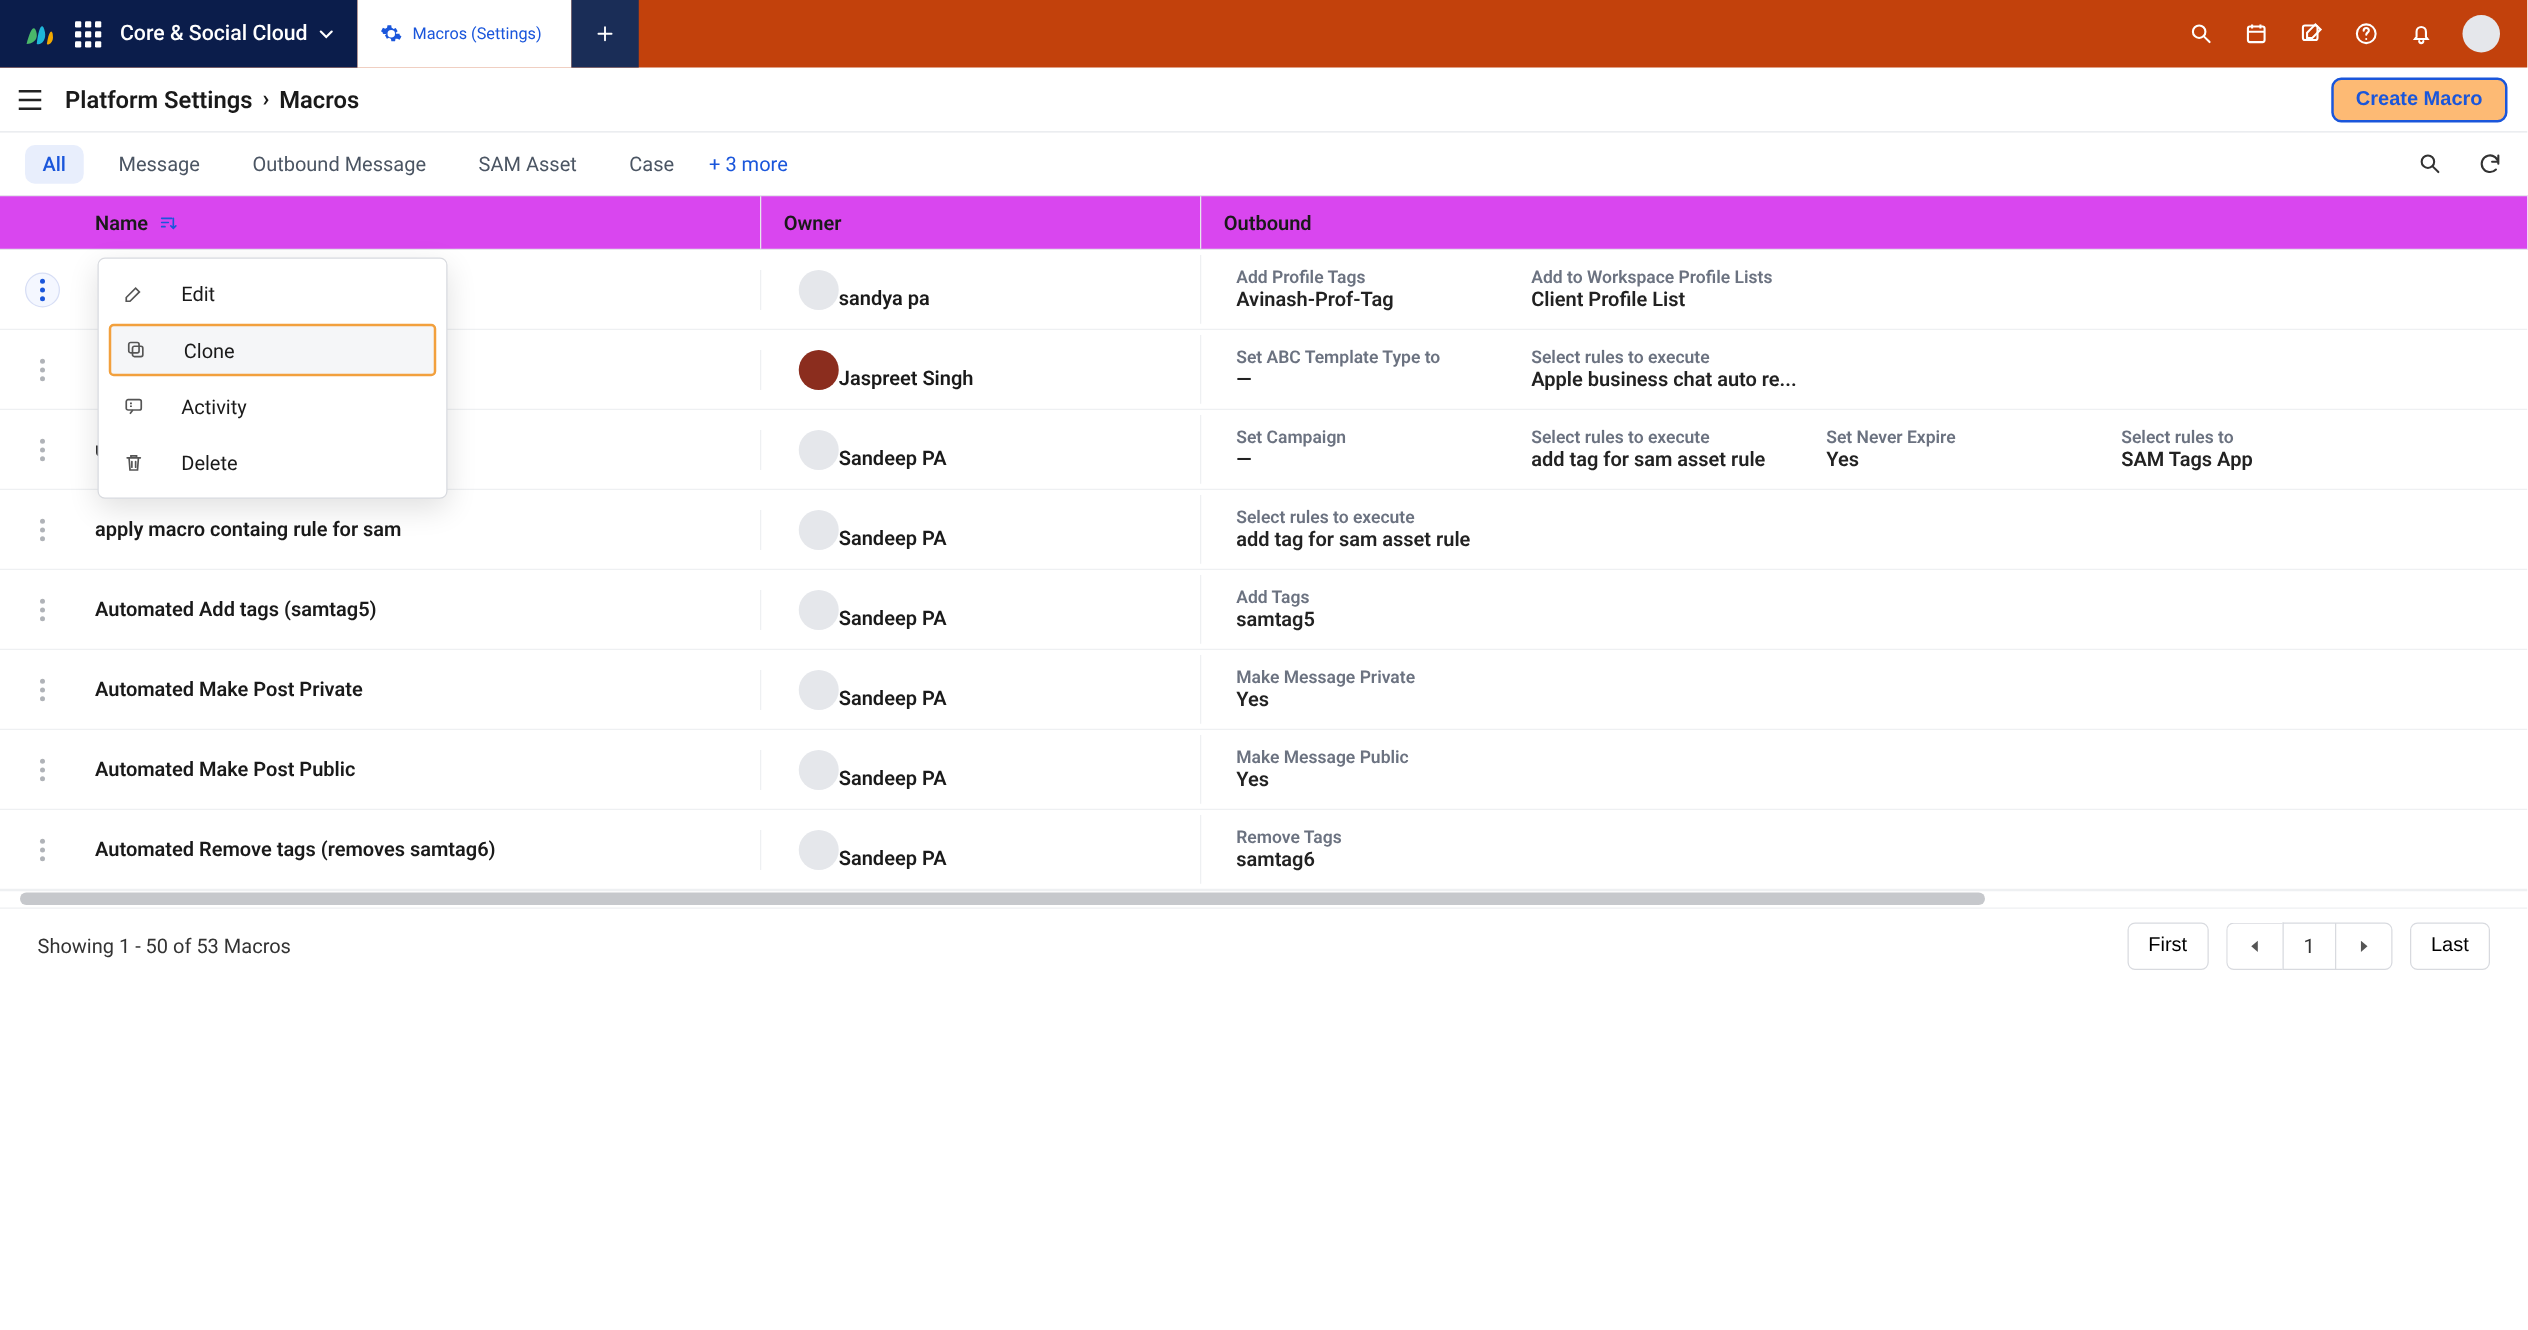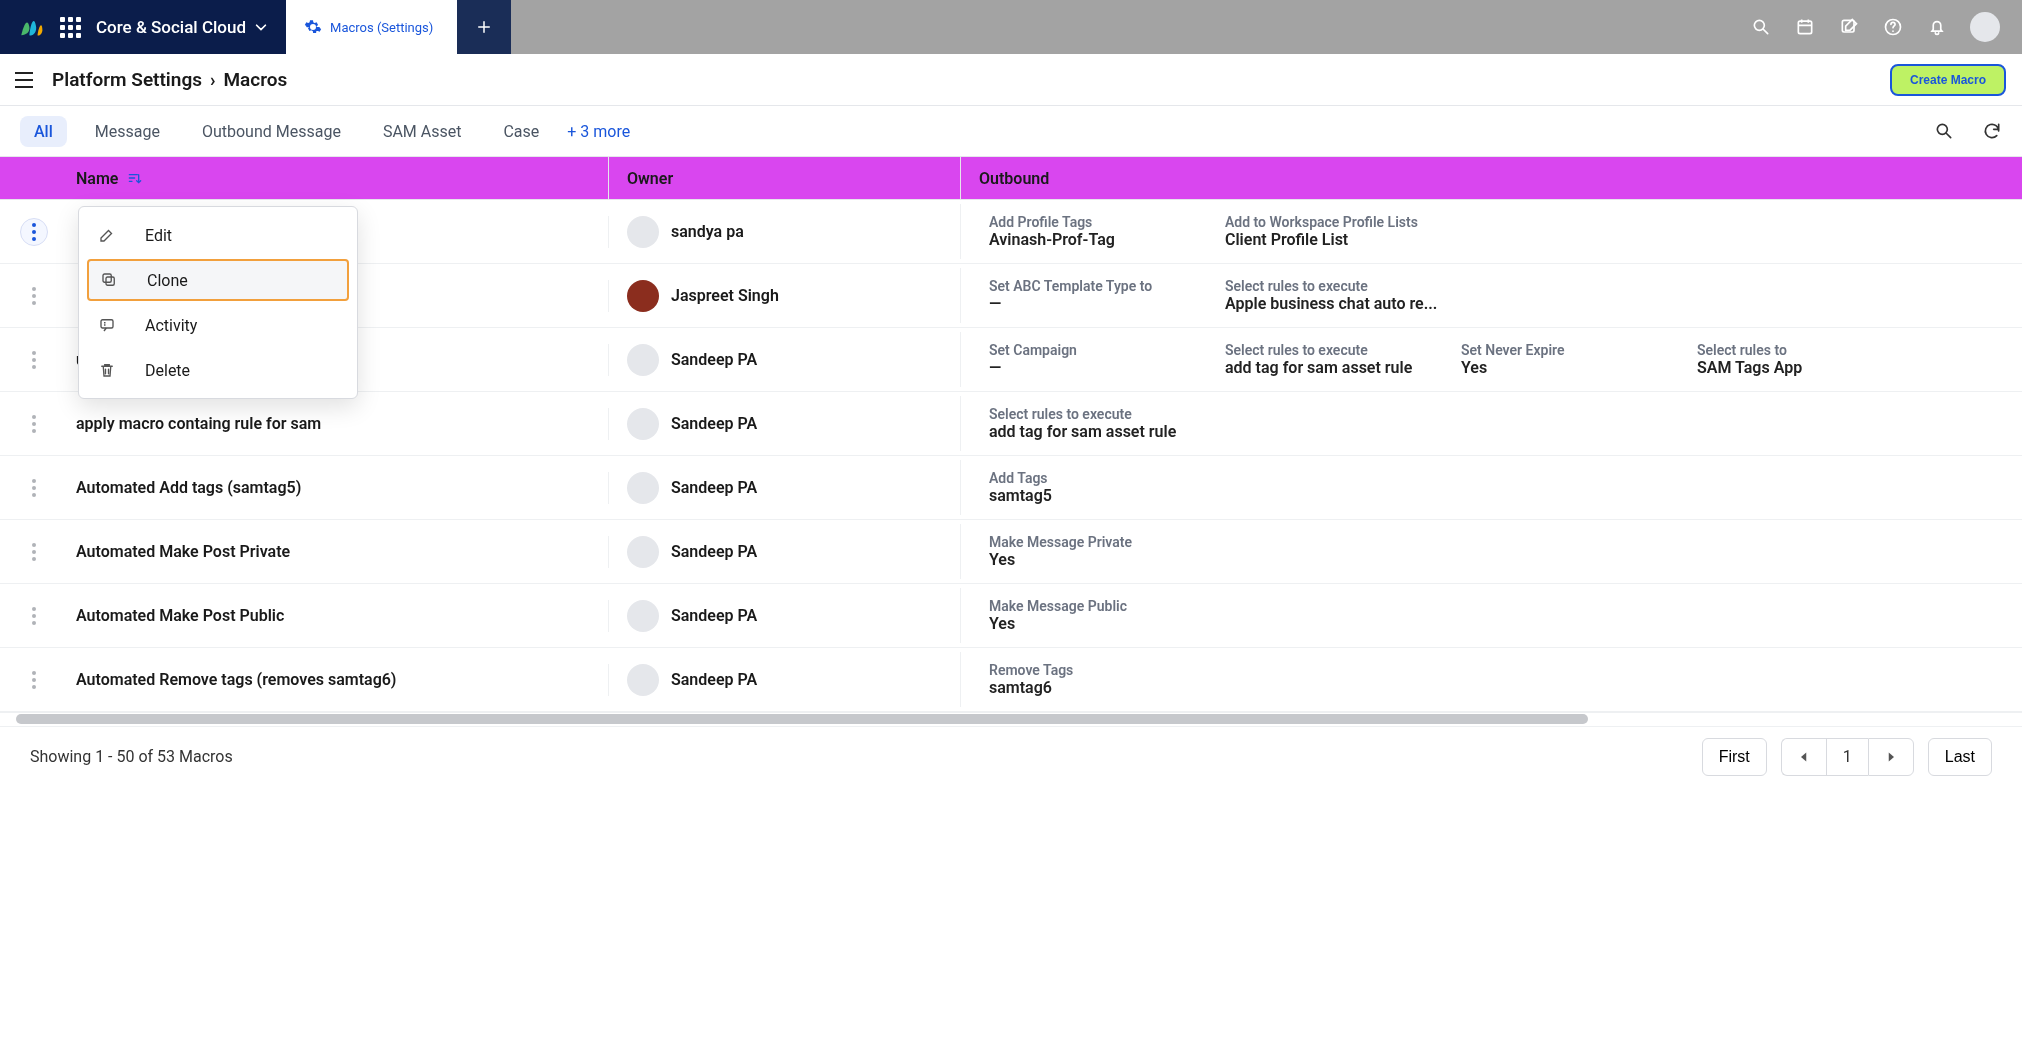--- a/index.html
+++ b/index.html
@@ -5,21 +5,21 @@
   * { box-sizing: border-box; margin: 0; padding: 0; }
   body {
     font-family: -apple-system, BlinkMacSystemFont, "Segoe UI", Roboto, Helvetica, Arial, sans-serif;
     background: #fff;
     color: #1a1a1a;
     font-size: 14px;
     overflow: hidden;
   }
   .topbar {
     height: 54px;
-    background: #a3a3a3;
+    background: #c2410c;
     display: flex;
     align-items: stretch;
     color: #fff;
   }
   .topbar-left {
     display: flex;
     align-items: center;
     gap: 14px;
     padding: 0 18px;
     background: #0b1d4b;
@@ -90,22 +90,22 @@
   .hamburger span { width: 18px; height:2px; background:#222; }
   .breadcrumb {
     font-size: 19px; font-weight:600;
     display:flex; align-items:center; gap:8px;
   }
   .breadcrumb .chev { font-size:18px; font-weight:700; }
   .create-btn {
     margin-left:auto;
     border: 2px solid #1a56db;
     color:#1a56db;
-    background:#bef264;
-    font-size:12px; font-weight:600;
+    background:#fdba74;
+    font-size:16px; font-weight:600;
     padding: 7px 18px;
     border-radius:8px;
     cursor:pointer;
   }
 
   .filter-row {
     height: 50px;
     display:flex; align-items:center;
     gap: 14px;
     padding: 0 20px;
@@ -162,21 +162,21 @@
   .row-active .dot-circle {
     border:1px solid #d7def5; width:28px; height:28px; border-radius:50%;
     display:flex; align-items:center; justify-content:center;
     background: #f4f7ff;
   }
   .row .col-name {
     width: 540px; padding-left: 8px; font-size:16px;
     white-space: nowrap; overflow:hidden; text-overflow:ellipsis;
   }
   .row .col-owner {
-    width:352px; display:flex; align-items:center; gap:12px; padding-left:18px;
+    width:352px; display:flex; align-items:flex-end; padding-left:30px;
     border-left:1px solid #eef0f2; height:100%;
     font-size:16px;
   }
   .avatar-sm {
     width:32px; height:32px; border-radius:50%; background:#e5e7eb;
     display:flex; align-items:center; justify-content:center;
     overflow:hidden;
   }
   .row .col-actions {
     flex:1; display:flex; gap: 36px; padding:10px 28px;

